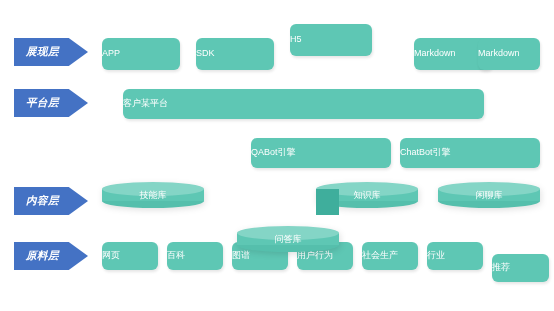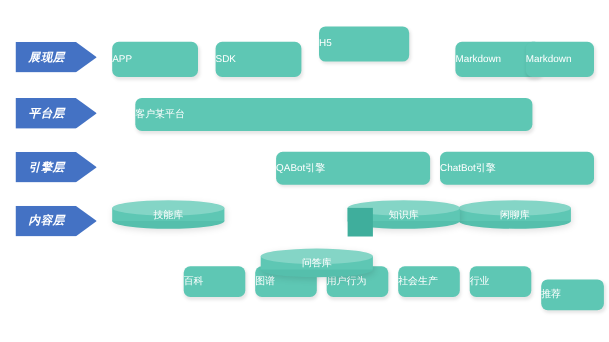--- a/index.html
+++ b/index.html
@@ -135,23 +135,20 @@
   </div>
 
   <div class="layer-arrow" style="top:89px;align-items:center;">
     <span>平台层</span>
   </div>
 
   <div class="tbox wide-bar" style="left:102px; top:89px; width:361px;margin-left:21px;">
     <span>客户某平台</span>
   </div>
 
-  <div class="layer-arrow" style="top:138px;">
-    <span>引擎层</span>
-  </div>
 
   <div class="tbox mid" style="left:251px; top:138px; width:140px;">
     <span>QABot引擎</span>
   </div>
   <div class="tbox mid" style="left:400px; top:138px; width:140px;">
     <span>ChatBot引擎</span>
   </div>
 
   <div class="layer-arrow" style="top:187px;">
     <span>内容层</span>
@@ -173,28 +170,34 @@
 
   <div class="overlap-band" style="left:316px; top:189px; width:23px; height:26px;"></div>
 
   <div class="cyl shadowed overlap-front" style="left:316px; top:182px; width:102px;">
     <div class="bottom"></div>
     <div class="body" style="background:#5ec7b4;"></div>
     <div class="top"></div>
     <div class="cap-label">知识库</div>
   </div>
 
-  <div class="cyl shadowed" style="left:417px; top:182px; width:102px;">
+  <div class="cyl shadowed" style="left:438px; top:182px; width:102px;">
     <div class="bottom"></div>
     <div class="body"></div>
     <div class="top"></div>
     <div class="cap-label">闲聊库</div>
   </div>
 
-
+  <div class="layer-arrow" style="top:242px;">
+    <span>原料层</span>
+  </div>
+
+  <div class="tbox short" style="left:102px; top:242px; width:56px;">
+    <span>网页</span>
+  </div>
   <div class="tbox short" style="left:232px; top:242px; width:56px;">
     <span>图谱</span>
   </div>
   <div class="tbox short" style="left:167px; top:242px; width:56px;">
     <span>百科</span>
   </div>
   <div class="tbox short" style="left:297px; top:242px; width:56px;">
     <span>用户行为</span>
   </div>
   <div class="tbox short" style="left:362px; top:242px; width:56px;">

